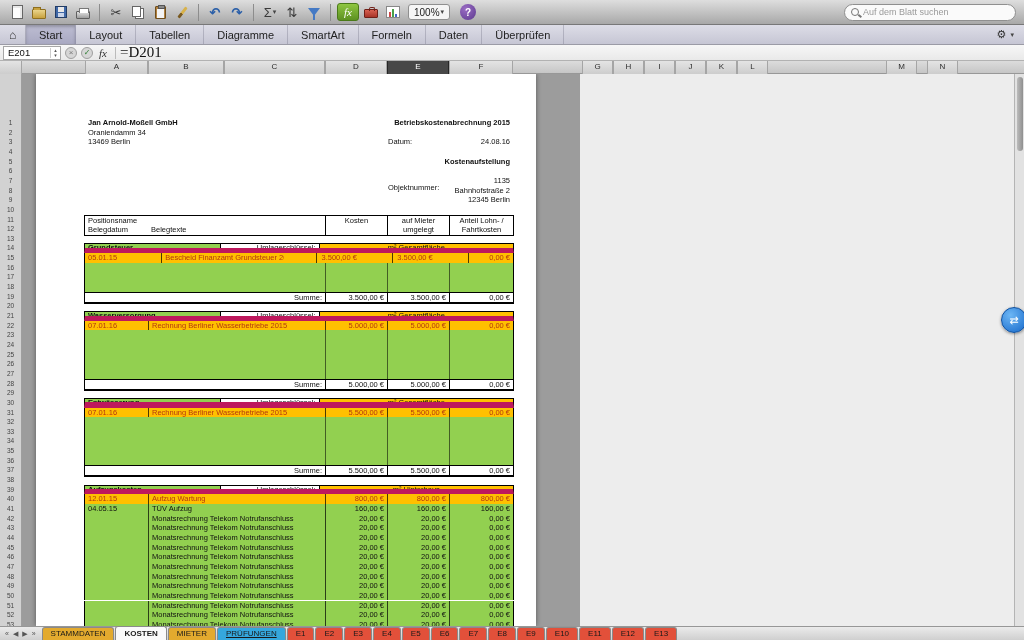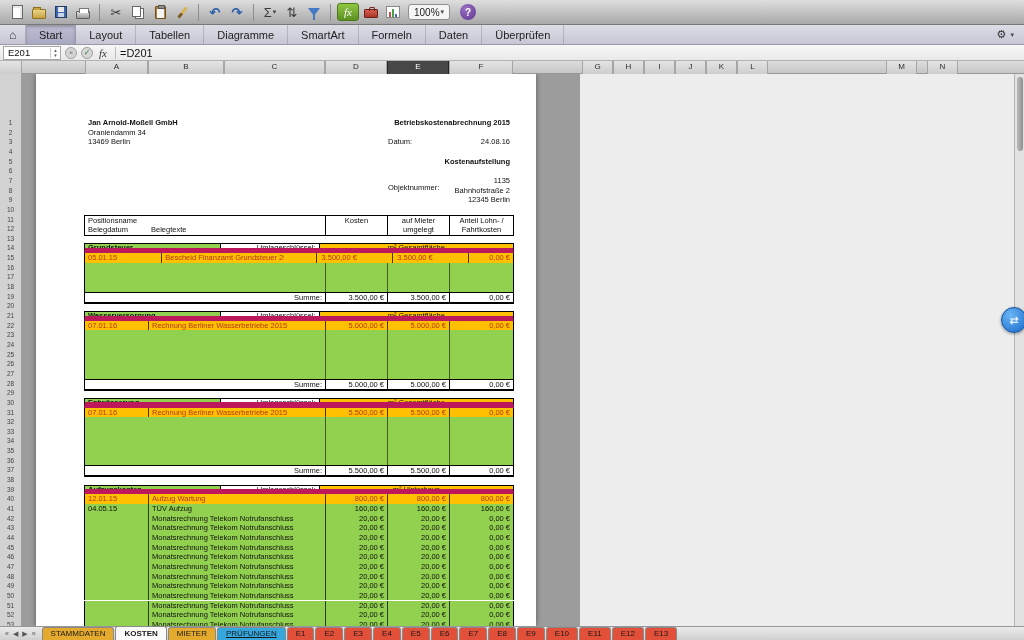--- a/index.html
+++ b/index.html
@@ -54,21 +54,21 @@
 
 
 #formulabar{height:16px;display:flex;align-items:center;background:linear-gradient(#f7f7f7,#e9e9e9);border-bottom:1px solid #b2b2b2;}
 .namebox{width:58px;height:14px;margin-left:3px;background:#fff;border:1px solid #a6a6a6;display:flex;align-items:center;padding-left:4px;font-size:9.5px;color:#111;}
 .stepper{margin-left:auto;display:flex;flex-direction:column;align-items:center;width:10px;border-left:1px solid #ccc;}
 .stepper i{font-style:normal;font-size:5px;line-height:5px;color:#555;}
 .fbtn{width:12px;height:12px;border-radius:50%;background:#d6d6d6;border:1px solid #a0a0a0;color:#777;font-size:8px;line-height:10px;text-align:center;margin-left:4px;}
 .fbtn.ok{color:#2e7d32;}
 .fxlbl{font-family:"Liberation Serif",serif;font-style:italic;font-size:11px;color:#333;margin:0 4px 0 6px;}
 .fdiv{width:1px;height:12px;background:#bbb;margin:0 4px;}
-.formulatext{font-size:11px;color:#111;}
+.formulatext{font-size:15px;color:#111;font-family:Liberation Serif, serif;}
 
 
 #colheaders{position:relative;height:13px;background:linear-gradient(#dcdcdc,#c6c6c6);border-bottom:1px solid #989898;z-index:5;}
 .colh{position:absolute;top:0;height:13px;line-height:12px;text-align:center;font-size:8px;color:#2e2e2e;background:linear-gradient(#e4e4e4,#cdcdcd);border-right:1px solid #a5a5a5;border-left:1px solid #a5a5a5;}
 .colh.sel{background:#474747;color:#fff;border-color:#262626;}
 .corner{position:absolute;left:0;top:0;width:22px;height:13px;background:linear-gradient(#e4e4e4,#cdcdcd);border-right:1px solid #a5a5a5;}
 
 
 #gridarea{position:relative;height:552px;background:#9c9c9c;overflow:hidden;}
 #page1{position:absolute;left:36px;top:0;width:500px;height:100%;background:#fff;box-shadow:0 0 5px rgba(0,0,0,.45);z-index:1;}
@@ -176,20 +176,24 @@
         <span class="ic ic-chart"></span>
       </div>
     <div class="zoombox">
         <span>100%</span>
         <span class="dd">▾</span>
       </div>
     <div class="helpbtn">
         <span>?</span>
       </div>
     <div class="tbspace"></div>
+    <div class="searchwrap">
+      <span class="mag"></span>
+      <input class="searchfield" placeholder="Auf dem Blatt suchen" style="">
+    </div>
   </div>
 
   <div id="ribbon">
     <div class="rhome">
         <span>⌂</span>
       </div>
     <div id="ribbon-tabs">
         <div class="rtab active">Start</div>
         <div class="rtab">Layout</div>
         <div class="rtab">Tabellen</div>

